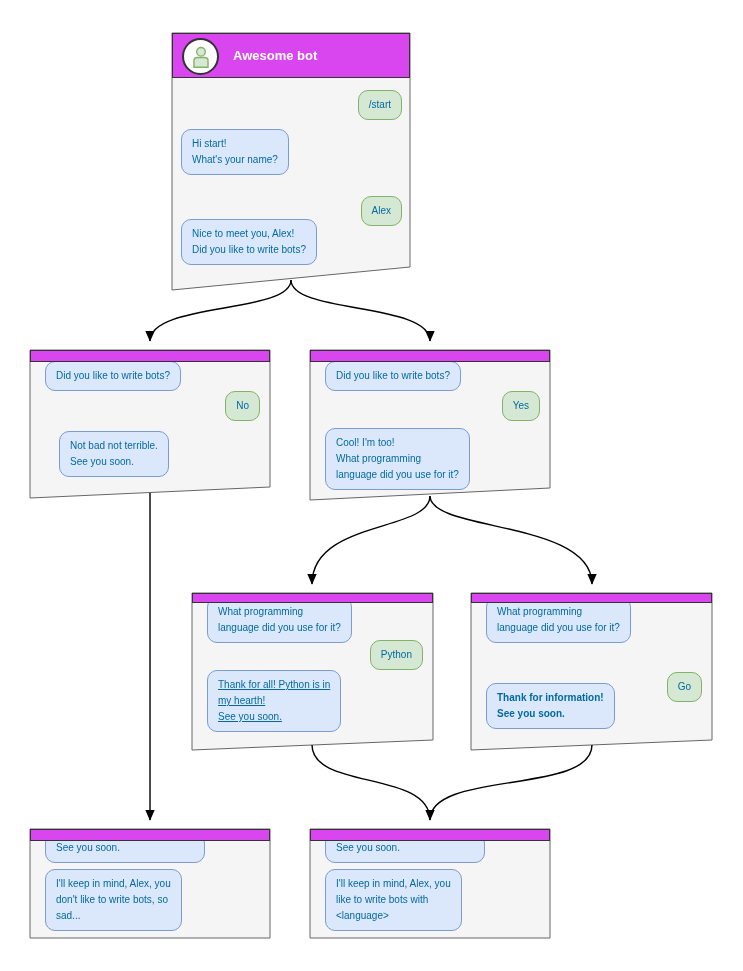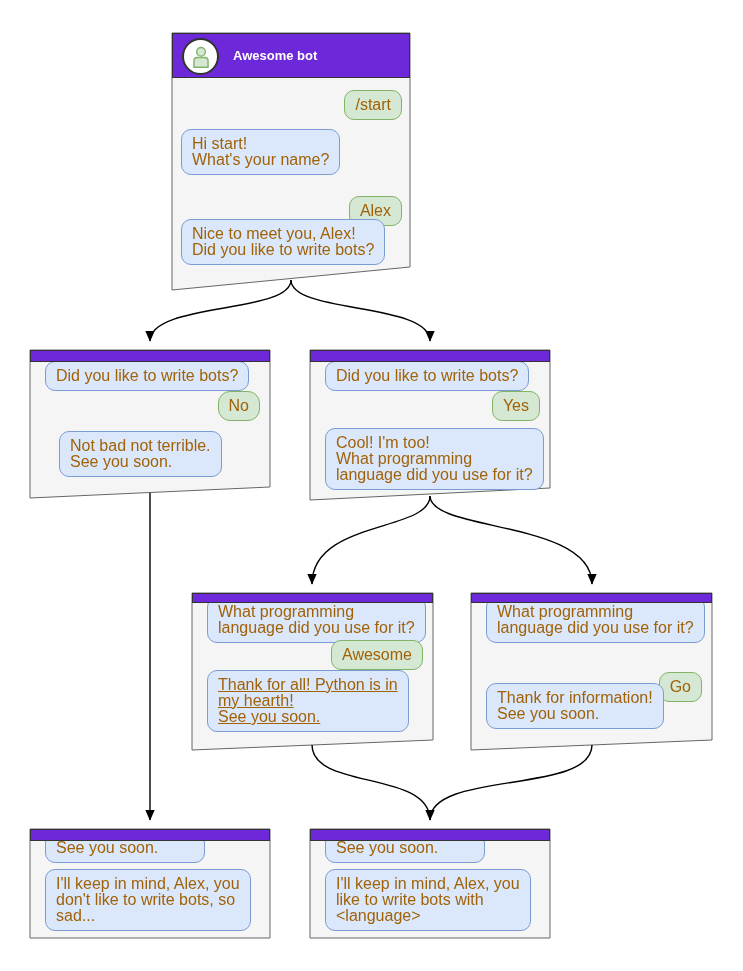--- a/index.html
+++ b/index.html
@@ -13,33 +13,33 @@
   svg.underlay{position:absolute;left:0;top:0;z-index:1;}
   .win-poly{fill:#f5f5f5;stroke:#666666;stroke-width:1;}
   .flow{fill:none;stroke:#000000;stroke-width:1.4;}
 
   .bubble{
     position:absolute;
     z-index:4;
     border:1px solid;
     border-radius:10px;
     padding:6px 10px;
-    font-size:16px;
+    font-size:10px;
     line-height:16px;
-    color:#a16207;
+    color:#0369a1;
     white-space:pre-line;
     box-sizing:border-box;
   }
   .bubble.bot{background:#dbe8fc;border-color:#7b9bd2;}
   .bubble.user{background:#d5e8d4;border-color:#82b366;}
 
   .hbar{
     position:absolute;
     z-index:5;
-    background:#6d28d9;
+    background:#d946ef;
     border:1px solid #333333;
     box-sizing:border-box;
   }
   .hbar.main{
     display:flex;align-items:center;
   }
   .avatar{
     position:absolute;
     left:9px;top:4px;
     width:37px;height:37px;
@@ -99,44 +99,44 @@
 
   <div class="bubble user" style="right:341px;top:90px;">/start</div>
   <div class="bubble bot" style="left:181px;top:129px;">Hi start!
 What's your name?</div>
   <div class="bubble user" style="right:341px;top:196px;">Alex</div>
   <div class="bubble bot" style="left:181px;top:219px;">Nice to meet you, Alex!
 Did you like to write bots?</div>
 
   <div class="hbar" style="left:30px;top:350px;width:240px;height:12px;"></div>
   <div class="bubble bot" style="left:45px;top:361px;">Did you like to write bots?</div>
-  <div class="bubble user" style="right:483px;top:391px;border-radius:12px;">No</div>
+  <div class="bubble user" style="right:483px;top:391px;">No</div>
   <div class="bubble bot" style="left:59px;top:431px;">Not bad not terrible.
 See you soon.</div>
 
   <div class="hbar" style="left:310px;top:350px;width:240px;height:12px;"></div>
   <div class="bubble bot" style="left:325px;top:361px;">Did you like to write bots?</div>
   <div class="bubble user" style="right:203px;top:391px;text-align:right;">Yes</div>
   <div class="bubble bot" style="left:325px;top:428px;">Cool! I'm too!
 What programming
 language did you use for it?</div>
 
   <div class="hbar" style="left:192px;top:593px;width:241px;height:10px;"></div>
   <div class="bubble bot" style="left:207px;top:597px;">What programming
 language did you use for it?</div>
-  <div class="bubble user" style="right:320px;top:640px;">Awesome</div>
+  <div class="bubble user" style="right:320px;top:640px;">Python</div>
   <div class="bubble bot" style="left:207px;top:670px;text-decoration:underline;">Thank for all! Python is in
 my hearth!
 See you soon.</div>
 
   <div class="hbar" style="left:471px;top:593px;width:241px;height:10px;"></div>
   <div class="bubble bot" style="left:486px;top:597px;">What programming
 language did you use for it?</div>
   <div class="bubble user" style="right:41px;top:672px;">Go</div>
-  <div class="bubble bot" style="left:486px;top:683px;">Thank for information!
+  <div class="bubble bot" style="left:486px;top:683px;font-weight:bold;">Thank for information!
 See you soon.</div>
 
   <div class="hbar" style="left:30px;top:829px;width:240px;height:12px;"></div>
   <div class="bubble bot" style="left:45px;top:833px;width:160px;">See you soon.</div>
   <div class="bubble bot" style="left:45px;top:869px;">I'll keep in mind, Alex, you
 don't like to write bots, so
 sad...</div>
 
   <div class="hbar" style="left:310px;top:829px;width:240px;height:12px;"></div>
   <div class="bubble bot" style="left:325px;top:833px;width:160px;">See you soon.</div>

